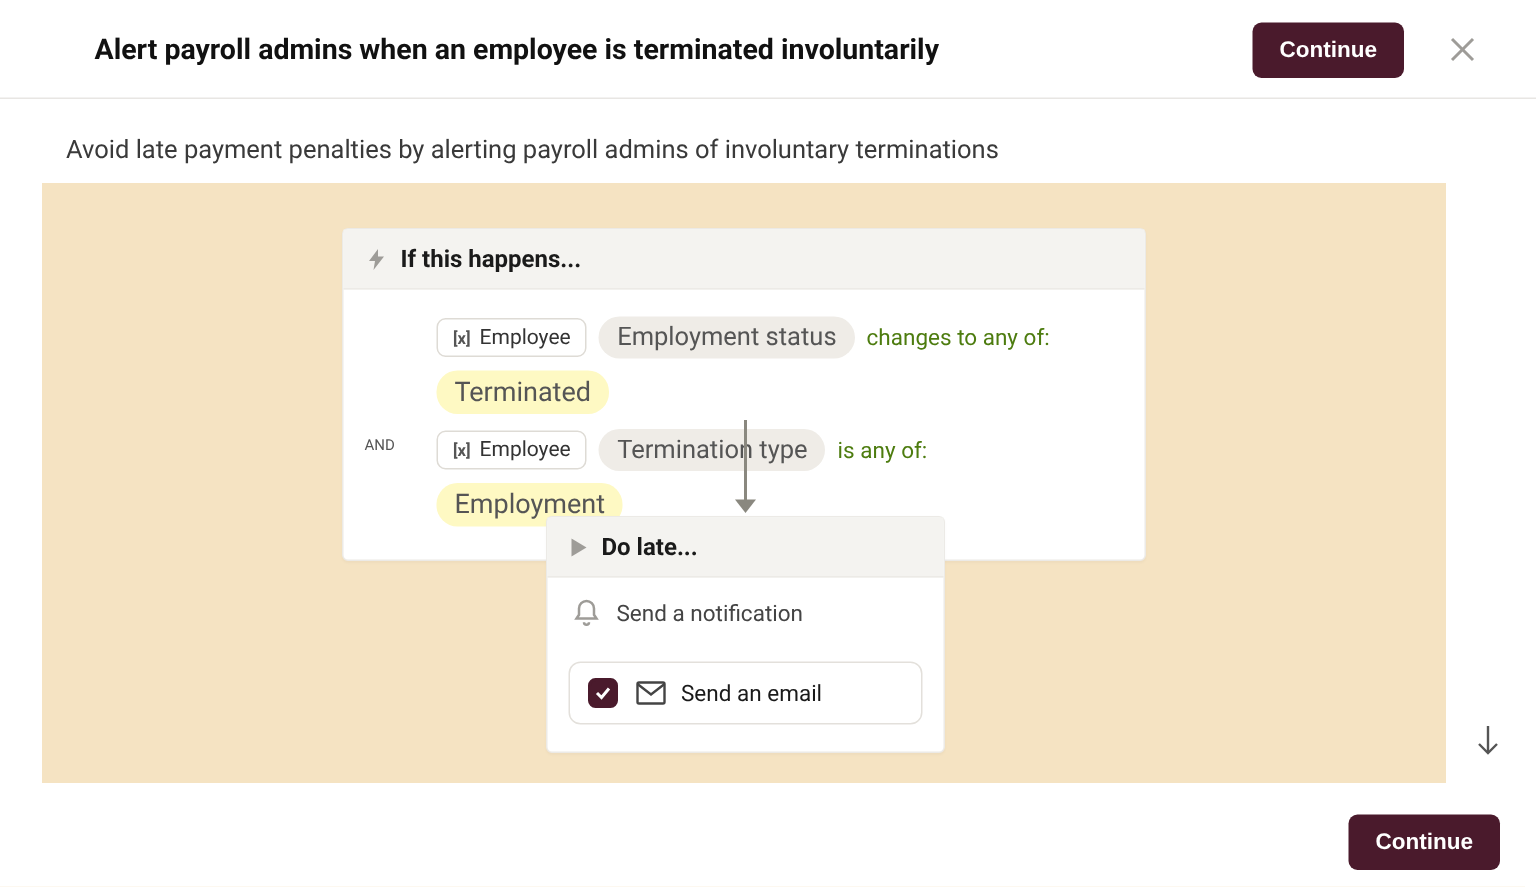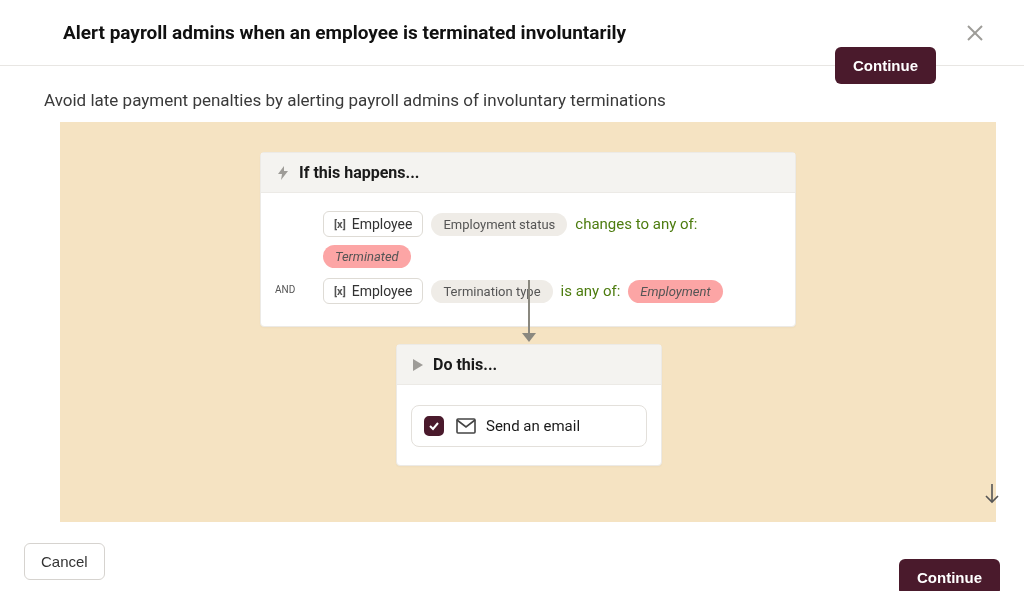--- a/index.html
+++ b/index.html
@@ -4,42 +4,42 @@
 <style>
   * { box-sizing: border-box; margin: 0; padding: 0; }
   html, body { width: 1024px; height: 591px; font-family: -apple-system, BlinkMacSystemFont, "Segoe UI", Roboto, Helvetica, Arial, sans-serif; background: #fff; color: #1a1a1a; overflow: hidden; }
 
   
   .header { position: relative; width: 100%; height: 66px; border-bottom: 1px solid #e8e6e3; padding: 0 63px; display: flex; align-items: center; }
   .header-title { font-size: 19px; font-weight: 700; color: #111; }
   .header-continue { position: absolute; right: 88px; top: 15px; }
   .close-x { position: absolute; right: 38px; top: 22px; width: 22px; height: 22px; display:flex; align-items:center; justify-content:center; color:#999; cursor:pointer; }
 
-  .btn-primary { background:#4a1a2c; color:#fff; border:none; border-radius:6px; padding:10px 18px; font-size:15px; font-weight:600; cursor:pointer;margin-top:32px; }
+  .btn-primary { background:#4a1a2c; color:#fff; border:none; border-radius:6px; padding:10px 18px; font-size:15px; font-weight:600; cursor:pointer; }
   .btn-secondary { background:#fff; color:#333; border:1px solid #d6d3cf; border-radius:6px; padding:9px 16px; font-size:15px; cursor:pointer; }
 
   
   .subtitle { font-size:17px; color:#3a3a3a; padding: 24px 56px 12px 44px; }
 
   
-  .canvas-wrap { padding: 0 60px; }
+  .canvas-wrap { padding: 0 28px; }
   .canvas { width: 936px; height: 400px; background:#f5e3c2; position:relative; overflow:hidden; }
 
   
   .trigger-card { position:absolute; left:200px; top:30px; width:536px; background:#fff; border:1px solid #eceae6; border-radius:4px; box-shadow:0 1px 2px rgba(0,0,0,.03); }
   .card-header { background:#f4f3f0; padding:10px 14px; display:flex; align-items:center; gap:8px; border-bottom:1px solid #eceae6; }
   .card-header-text { font-weight:700; font-size:16px; }
   .trigger-body { padding:12px 14px; font-size:14px; color:#333; }
   .cond-row { display:flex; align-items:center; flex-wrap:wrap; gap:8px; margin:6px 0 10px 48px; position:relative; }
   .cond-row.first { margin-left:48px; }
   .and-label { position:absolute; left:-48px; font-size:10px; color:#555; top:6px; }
   .var-chip { display:inline-flex; align-items:center; gap:6px; border:1px solid #dedbd5; background:#fff; border-radius:6px; padding:4px 10px; font-size:14px; }
-  .field-chip { display:inline-flex; align-items:center; background:#efece7; border-radius:14px; padding:4px 12px; font-size:13px; color:#555; }
+  .field-chip { display:inline-flex; align-items:center; background:#efece7; border-radius:14px; padding:4px 12px; font-size:17px; color:#555; }
   .op-text { font-size:15px; color:#4d7c0f; }
-  .value-chip { display:inline-flex; align-items:center; background:#fca5a5; border-radius:14px; padding:4px 12px; font-size:13px; color:#555;font-style:italic; }
+  .value-chip { display:inline-flex; align-items:center; background:#fef9c3; border-radius:14px; padding:4px 12px; font-size:18px; color:#555; }
 
   
   .connector { position:absolute; left:468px; top:158px; width:2px; height:58px; background:#8a887f; }
   .arrowhead { position:absolute; left:462px; top:211px; width:0; height:0; border-left:7px solid transparent; border-right:7px solid transparent; border-top:9px solid #8a887f; }
 
   
   .action-card { position:absolute; left:336px; top:222px; width:266px; background:#fff; border:1px solid #eceae6; border-radius:4px; box-shadow:0 1px 2px rgba(0,0,0,.03); }
   .action-body { padding:10px 14px 18px; font-size:15px; }
   .notif-header { display:flex; align-items:center; gap:10px; padding:4px 2px 12px; color:#444; }
   .channel-row { display:flex; align-items:center; gap:12px; border:1px solid #e3e0db; border-radius:8px; padding:10px 12px; margin-top:10px; font-size:15px; }
@@ -111,23 +111,30 @@
     </div>
 
     <div class="connector"></div>
     <div class="arrowhead"></div>
 
     <div class="action-card">
       <div class="card-header">
         <svg width="14" height="14" viewBox="0 0 14 14">
             <polygon points="2,1 12,7 2,13" fill="#9e9c98"></polygon>
           </svg>
-        <span class="card-header-text">Do this...</span>
+        <span class="card-header-text">Do late...</span>
       </div>
       <div class="action-body">
+        <div class="notif-header">
+          <svg width="20" height="20" viewBox="0 0 24 24" fill="none" stroke="#9e9c98" stroke-width="2">
+              <path d="M6 8a6 6 0 0112 0v5l2 3H4l2-3V8z"></path>
+              <path d="M10 19a2 2 0 004 0"></path>
+            </svg>
+          <span>Send a notification</span>
+        </div>
 
         <div class="channel-row">
           <span class="check checked">
             <svg width="12" height="12" viewBox="0 0 12 12">
                 <polyline points="2,6 5,9 10,3" fill="none" stroke="#fff" stroke-width="2"></polyline>
               </svg>
           </span>
           <span class="icon-wrap">
             <svg width="20" height="16" viewBox="0 0 20 16" fill="none" stroke="#444" stroke-width="1.6">
                 <rect x="1" y="1" width="18" height="14" rx="1"></rect>
@@ -144,19 +151,16 @@
 </div>
 
 <div class="scroll-down">
   <svg width="20" height="24" viewBox="0 0 20 24" fill="none" stroke="#555" stroke-width="1.6">
       <line x1="10" y1="2" x2="10" y2="20"></line>
       <polyline points="4,14 10,20 16,14"></polyline>
     </svg>
 </div>
 
 <div class="footer">
-  <div class="footer-left">
-    <button class="btn-secondary">Cancel</button>
-  </div>
   <div class="footer-right">
     <button class="btn-primary">Continue</button>
   </div>
 </div>
 
 </body></html>

